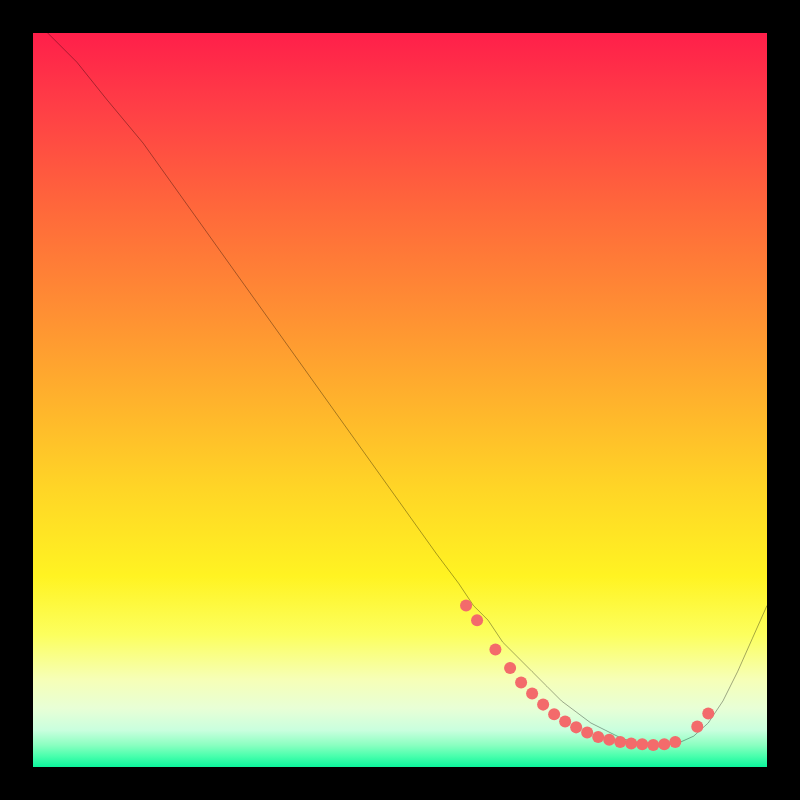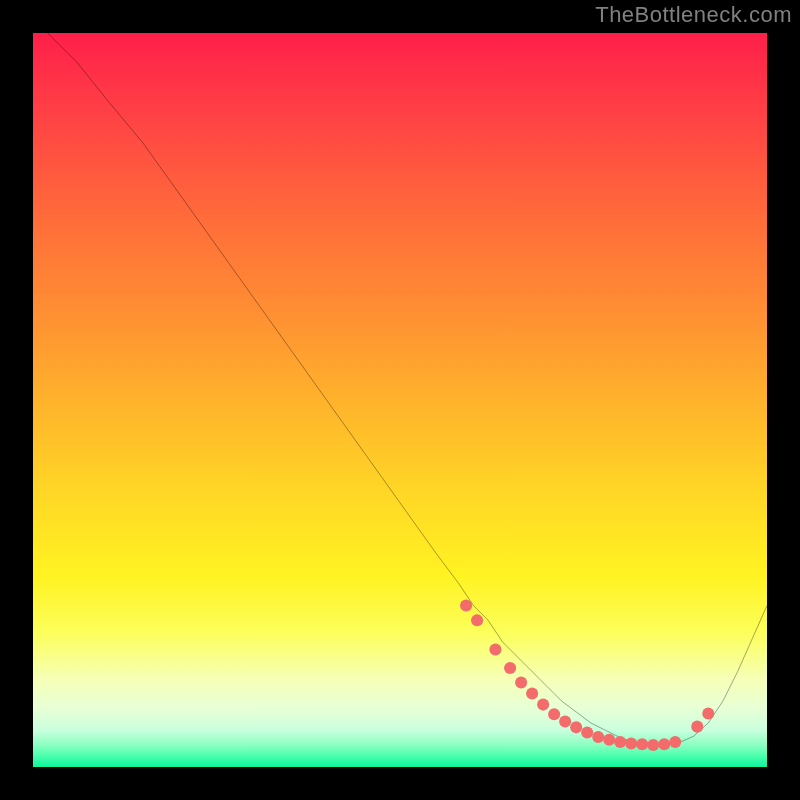--- a/index.html
+++ b/index.html
@@ -62,21 +62,20 @@
     top: 0;
     width: 100%;
     height: 100%;
     overflow: visible;
   }
 </style>
 </head>
 <body>
 
 <div class="stage">
-  <div class="attribution">TheBottleneck.com</div>
 
   <div class="plot">
     <div class="gradient"></div>
     <svg class="curve" viewBox="0 0 100 100" preserveAspectRatio="none">
       <path id="curve-path" fill="none" stroke="#000" stroke-width="0.35" vector-effect="non-scaling-stroke" d="M2.00 0.00 L6.00 4.00 L10.00 9.00 L15.00 15.00 L20.00 22.00 L25.00 29.00 L30.00 36.00 L35.00 43.00 L40.00 50.00 L45.00 57.00 L50.00 64.00 L55.00 71.00 L58.00 75.00 L60.00 78.00 L62.00 80.00 L64.00 83.00 L66.00 85.00 L68.00 87.00 L70.00 89.00 L72.00 91.00 L74.00 92.50 L76.00 94.00 L78.00 95.00 L80.00 96.00 L82.00 96.70 L84.00 97.00 L86.00 97.00 L88.00 96.70 L90.00 95.80 L92.00 94.00 L94.00 91.00 L96.00 87.00 L98.00 82.50 L100.00 78.00"></path>
       <g id="marker-group">
           <circle cx="59.00" cy="78.00" r="0.82" fill="#f36b6b"></circle>
           <circle cx="60.50" cy="80.00" r="0.82" fill="#f36b6b"></circle>
           <circle cx="63.00" cy="84.00" r="0.82" fill="#f36b6b"></circle>
           <circle cx="65.00" cy="86.50" r="0.82" fill="#f36b6b"></circle>

